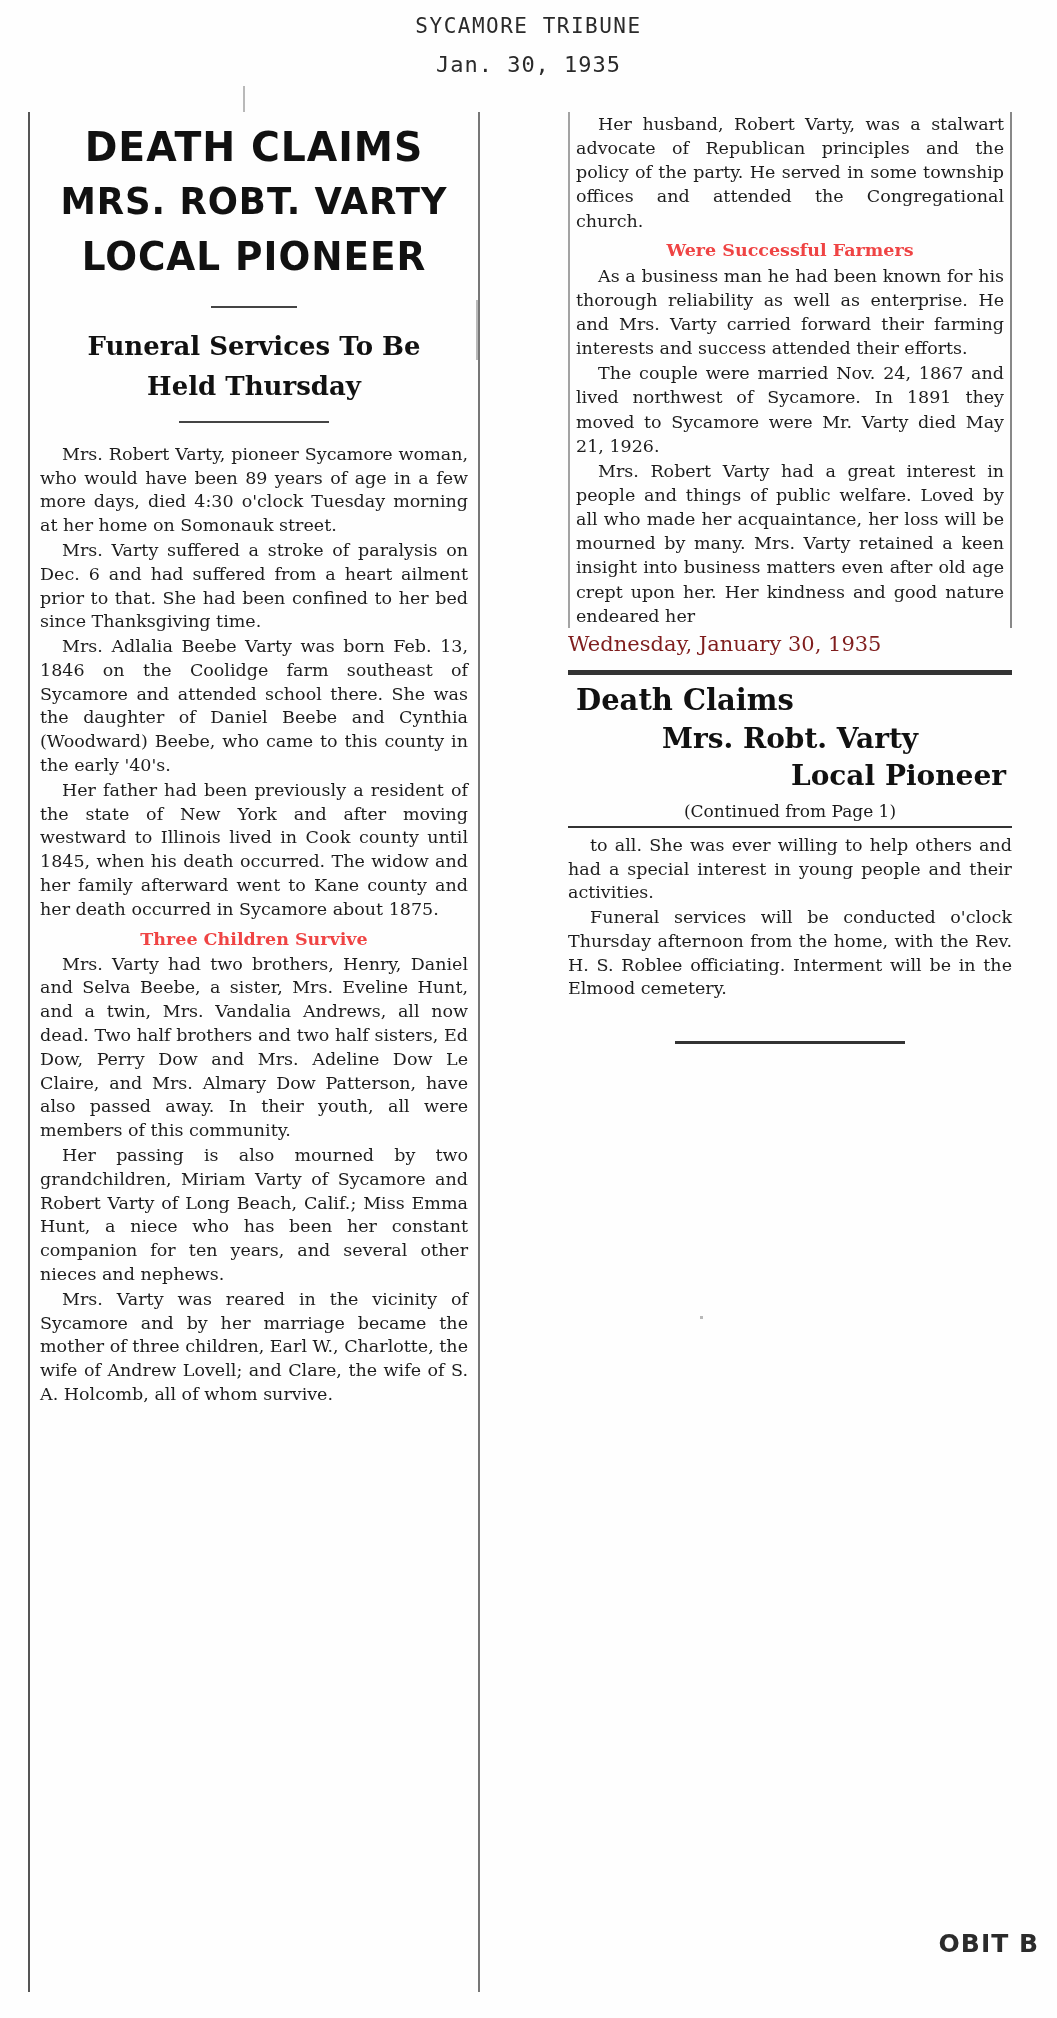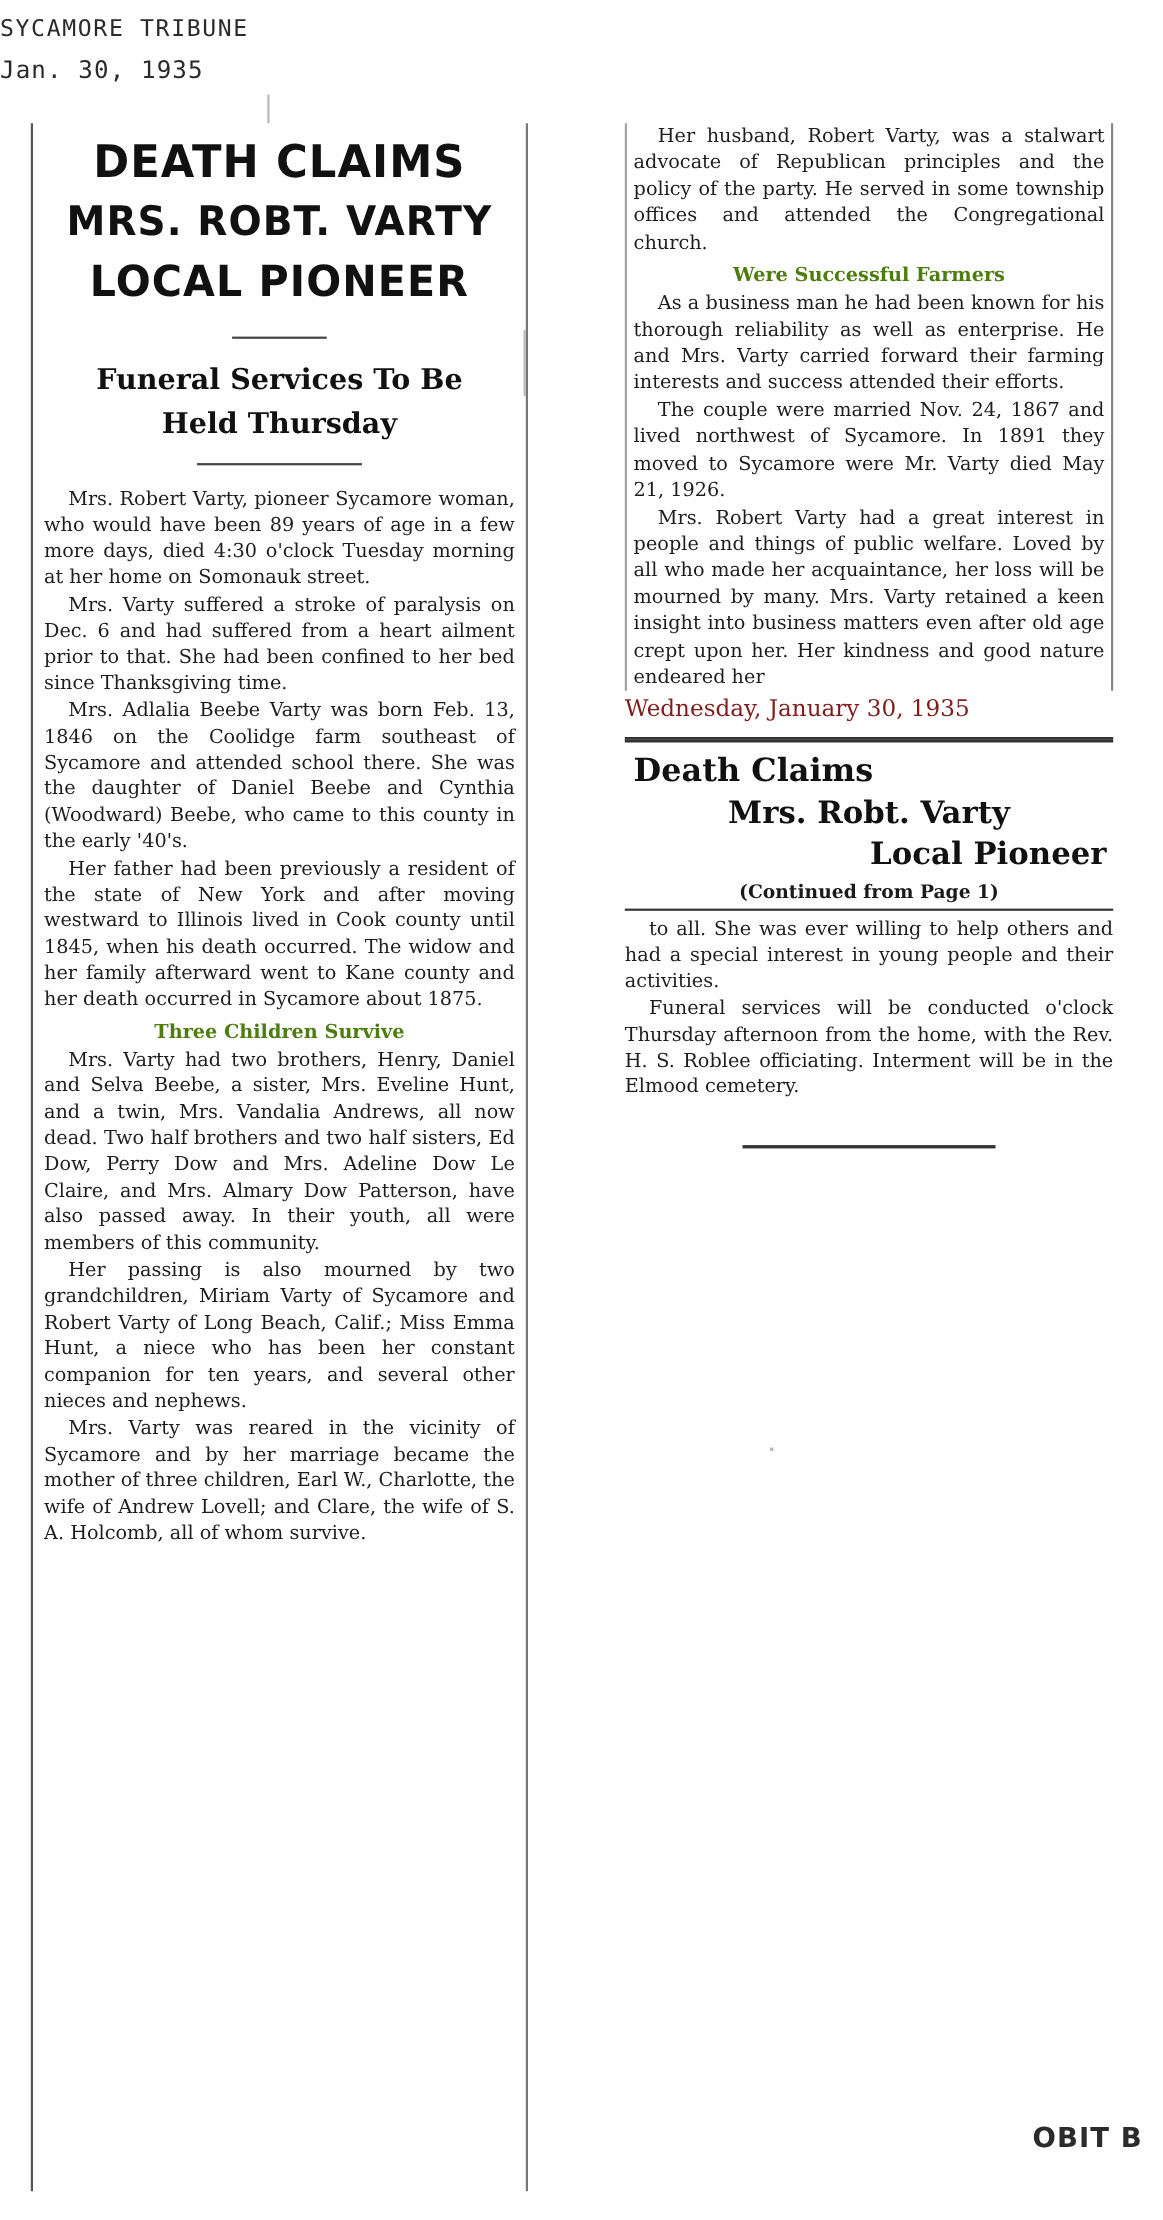--- a/index.html
+++ b/index.html
@@ -17,20 +17,21 @@
   }
   .page {
     position: absolute;
     left: 0; top: 0;
     width: 1057px;
     height: 2018px;
     background: #fefefe;
   }
   
   .masthead {
+    text-align: center;
     padding-top: 14px;
   }
   .masthead-name {
     font-family: "DejaVu Sans Mono", monospace;
     font-size: 21px;
     letter-spacing: 1.5px;
     color: #2a2a2a;
   }
   .masthead-date {
     font-family: "DejaVu Sans Mono", monospace;
@@ -119,21 +120,21 @@
     hyphens: none;
   }
   .body-text p + p { margin-top: 1px; }
 
   .crosshead {
     font-family: "DejaVu Serif", serif;
     font-weight: bold;
     font-size: 17.5px;
     text-align: center;
     margin: 7px 0 4px 0;
-    color: #4d7c0f;
+    color: #ef4444;
   }
 
   
   .clip-top {
     border-left: 2px solid #a3a3a3;
     border-right: 2px solid #888;
     padding: 0 6px;
     box-sizing: border-box;
   }
   .clip-top p { font-size: 17.5px; line-height: 1.38; }
@@ -162,21 +163,20 @@
     margin-top: 6px;
   }
   .headline2 .h2-1 { display: block; font-size: 29px; text-align: left; padding-left: 8px;}
   .headline2 .h2-2 { display: block; font-size: 28px; text-align: center; }
   .headline2 .h2-3 { display: block; font-size: 28px; text-align: right; padding-right: 6px; }
 
   .continued {
     font-size: 17px;
     text-align: center;
     margin: 6px 0 5px 0;
-    font-weight: bold;
   }
   .thin-rule {
     height: 2px;
     background: #333;
     margin: 2px 0 6px 0;
   }
   .end-rule {
     width: 230px;
     height: 3px;
     background: #333;

